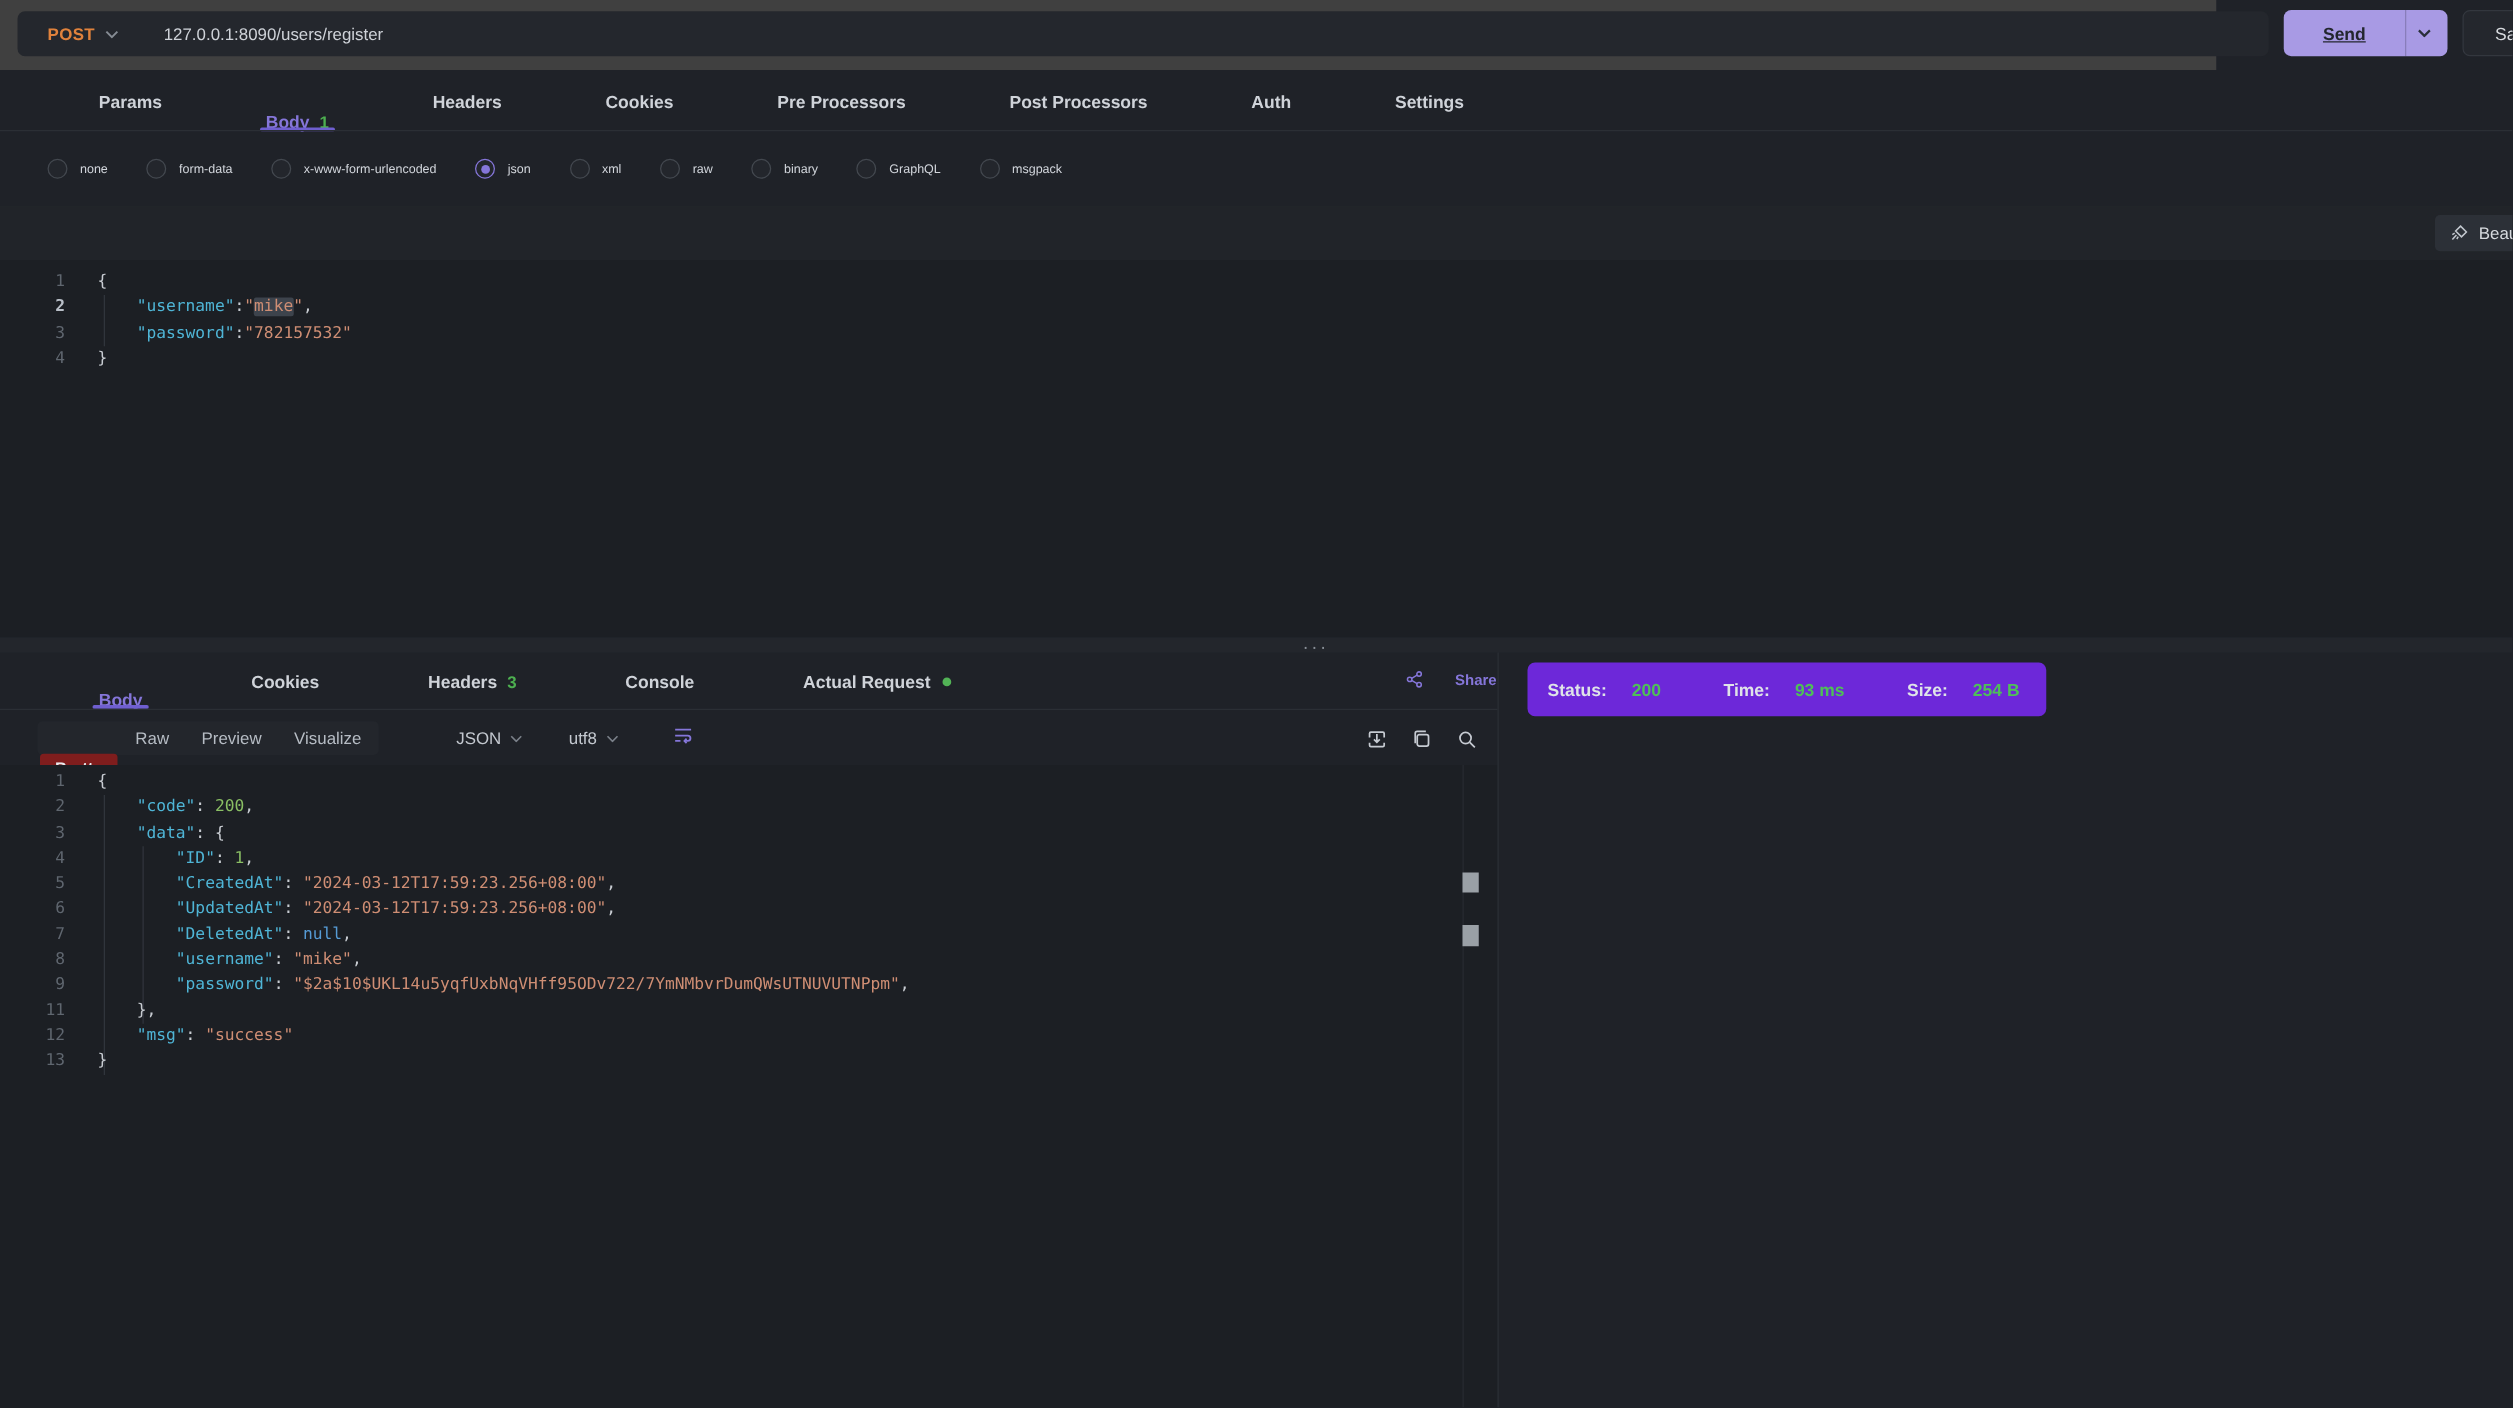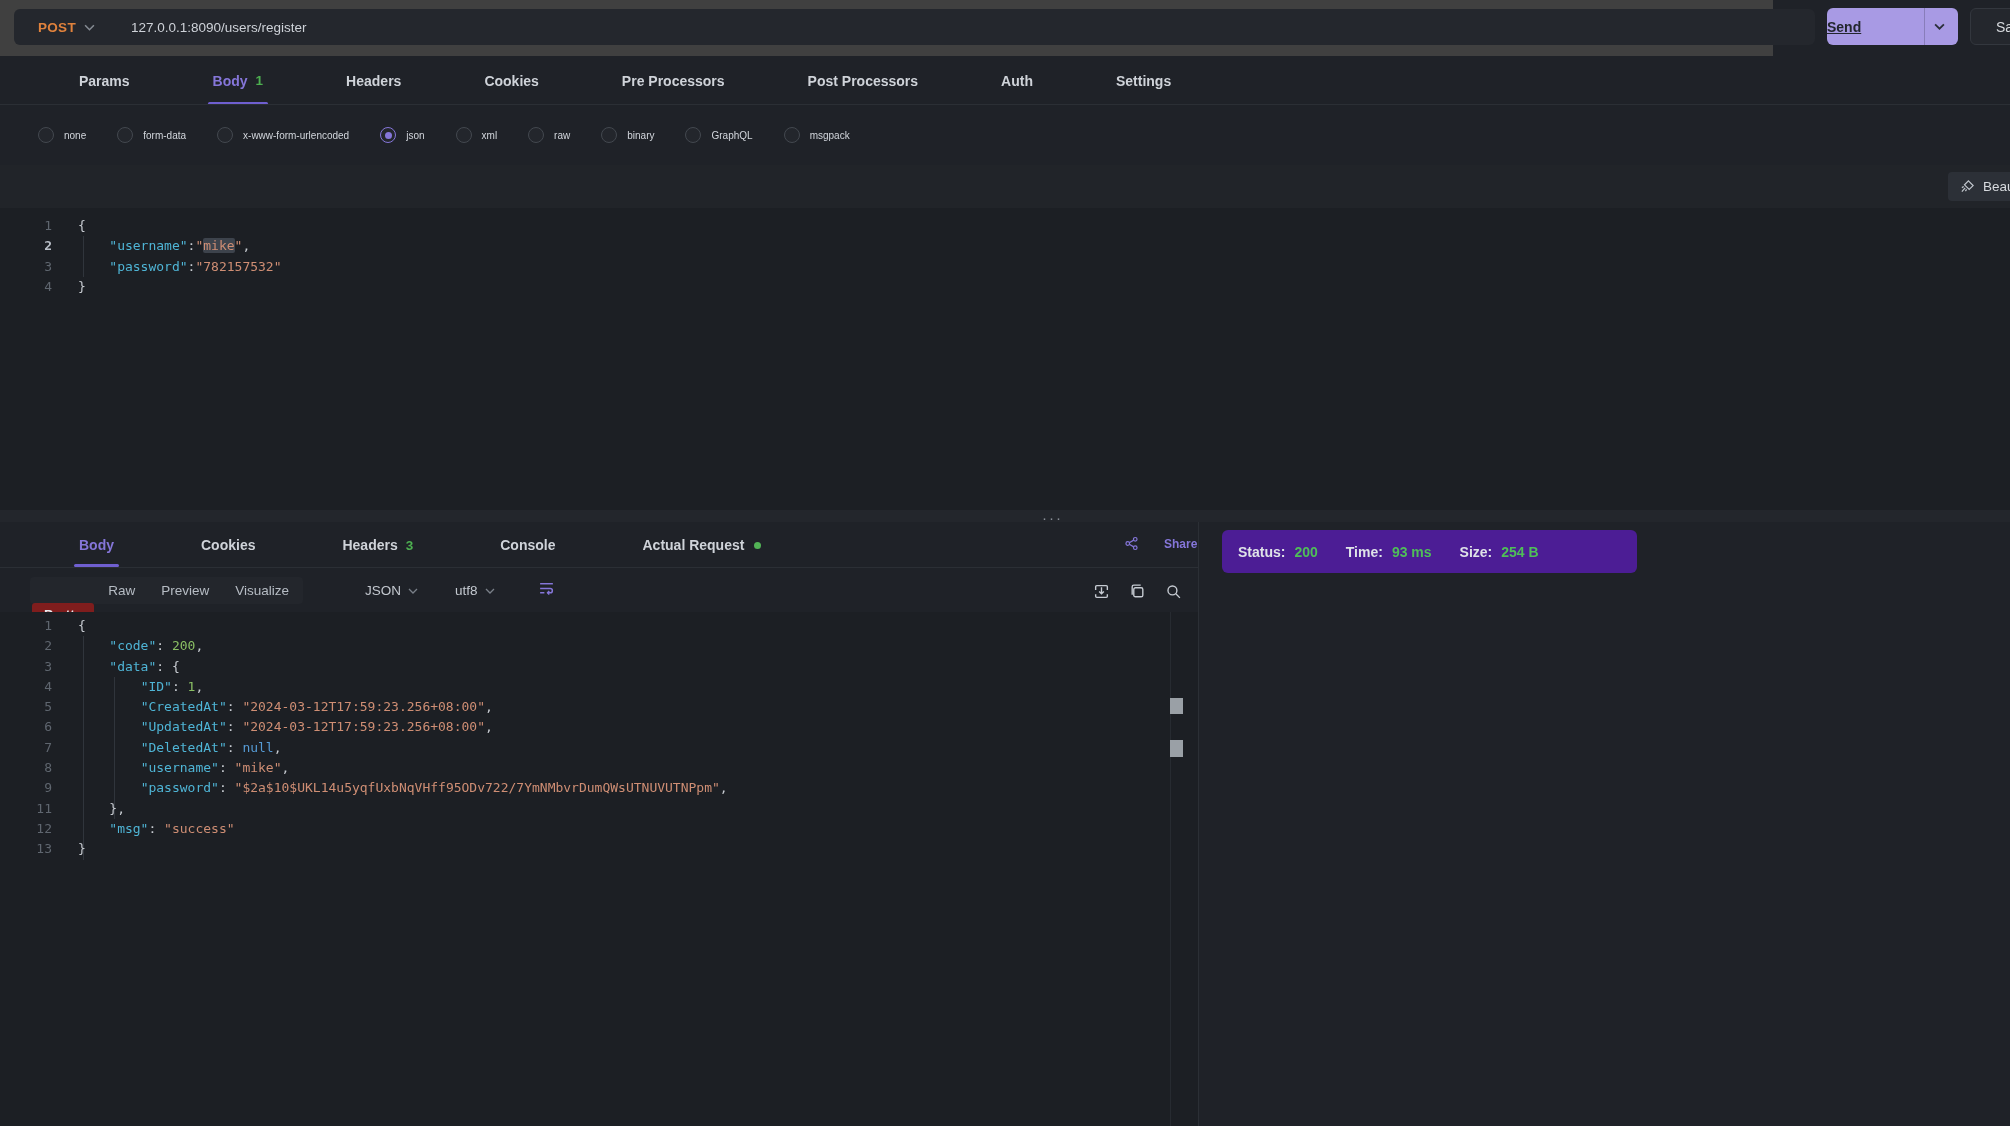--- a/index.html
+++ b/index.html
@@ -19,35 +19,35 @@
   }
   .method { display:flex; align-items:center; gap:8px; padding:0 18px 0 24px;
             color:#e0823c; font-weight:700; font-size:13.5px; letter-spacing:.3px; cursor:pointer; }
   .method .chev { color:#868c94; }
   .url-text { color:#ced2d8; font-size:13.5px; margin-left:18px; }
   .send-btn {
     position:absolute; left:1827px; top:8px; width:131px; height:37px;
     background:#a89ae4; color:#23262e; border-radius:6px;
     display:flex; align-items:center; font-weight:600; font-size:14px; cursor:pointer;
   }
-  .send-btn .send-label { width:97px; text-align:left;text-decoration:underline; }
+  .send-btn .send-label { width:97px; text-align:center;text-decoration:underline; }
   .send-btn .send-sep { width:1px; height:37px; background:rgba(40,40,60,.25); }
   .send-btn .chev { margin-left:9px; color:#2a2f3a; }
   .save-btn {
     position:absolute; left:1970px; top:8px; width:92px; height:37px;
     background:#24272d; border:1px solid #33373e; border-radius:6px;
     display:flex; align-items:center; padding-left:25px;
     color:#d7dade; font-size:14px; cursor:pointer;
   }
 
   
   .req-tabs { position:absolute; left:36px; top:56px; height:49px; display:flex; gap:40px; }
   .tab { position:relative; display:flex; align-items:center; gap:8px; height:100%;
          color:#cfd3d9; font-weight:600; font-size:14px; cursor:pointer;margin-left:43px; }
-  .tab.active { color:#8576d9; }
+  .tab.active { color:#8576d9;align-items:flex-end; }
   .tab.active::after { content:""; position:absolute; left:-5px; right:-5px; bottom:0;
          height:3px; background:#6f5fd0; border-radius:2px; }
   .badge-green { color:#4db050; font-weight:600; font-size:13.5px; }
   .hline { position:absolute; height:1px; background:#2b2f35; }
   .vline { position:absolute; width:1px; background:#2b2f35; }
 
   
   .radio-row { position:absolute; left:38px; top:105px; height:60px; display:flex; gap:31px; align-items:center; }
   .radio { display:flex; align-items:center; gap:10px; cursor:pointer; color:#d2d6dc; font-size:10px; }
   .rb { width:16px; height:16px; border-radius:50%; border:1.5px solid #43484f; background:#23262c; position:relative; }
@@ -101,21 +101,21 @@
   .dd { position:absolute; top:577px; height:27px; display:flex; align-items:center; gap:7px;
       color:#c3c8cf; font-size:13.5px; cursor:pointer; }
   .dd .chev { color:#7a8089; }
   #dd-format { left:365px; } #dd-encoding { left:455px; }
   .wrap-btn { position:absolute; left:538px; top:580px; color:#8576d9; cursor:pointer; }
   .res-icons { position:absolute; left:1093px; top:583px; display:flex; gap:19px; color:#c6cbd2; }
   .res-icons .ic { cursor:pointer; }
 
   
   .meta-pill { position:absolute; left:1222px; top:530px; width:415px; height:43px;
-      background:#4c1d95; border-radius:6px; display:flex; align-items:center; gap:9px; padding:0 16px;
+      background:#6d28d9; border-radius:6px; display:flex; align-items:center; gap:20px; padding:0 16px;
       font-size:14px; }
   .meta-pill .lab { color:#dfe3e8; font-weight:700; }
   .meta-pill .val { color:#4fbf58; font-weight:700; }
   .meta-pill .gap { width:10px; }
 
   
   .sb-mark { position:absolute; left:1170px; width:13px; background:#9aa0a6; }
 </style>
 </head>
 <body>

